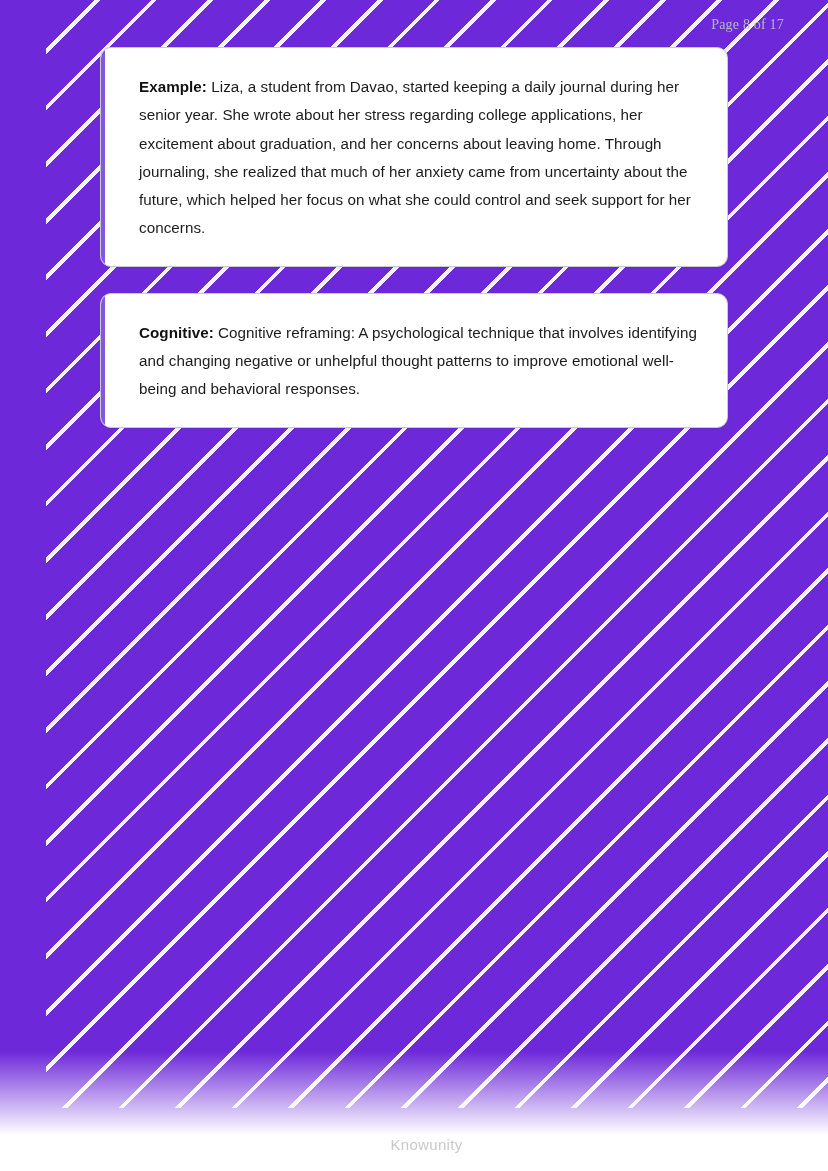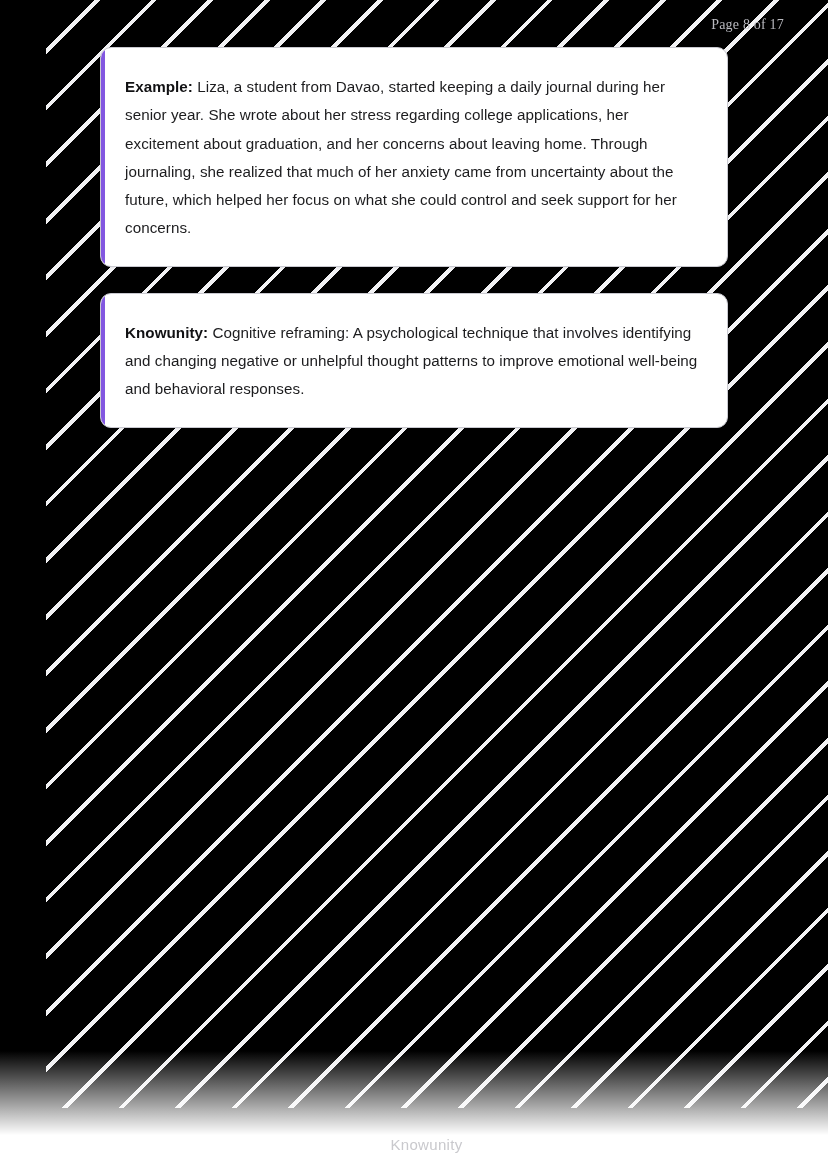--- a/index.html
+++ b/index.html
@@ -12,21 +12,21 @@
     background: #ffffff;
     font-family: "Liberation Sans", sans-serif;
     position: relative;
     overflow: hidden;
   }
 
   
   .page {
     position: absolute;
     inset: 0;
-    background: #000000;
+    background: #6d28d9;
   }
   .page-stripes {
     position: absolute;
     left: 46px;
     right: 0;
     top: 0;
     height: 1108px;
     background-image: repeating-linear-gradient(
       -45deg,
       rgba(0,0,0,0) 0px,
@@ -89,20 +89,21 @@
     background: #8257e0;
     border-top-left-radius: 11px;
     border-bottom-left-radius: 11px;
   }
   .callout-text {
     position: relative;
     font-size: 15.2px;
     line-height: 28.3px;
     color: #1c1c1e;
     letter-spacing: 0.05px;
+    margin-left: 14px;
   }
   .callout-label {
     font-weight: bold;
     color: #111113;
   }
 
   
   .page-footer {
     position: absolute;
     left: 0;
@@ -130,21 +131,21 @@
     <div class="callout">
       <div class="callout-accent"></div>
       <div class="callout-text">
         <span class="callout-label">Example:</span><span> Liza, a student from Davao, started keeping a daily journal during her senior year. She wrote about her stress regarding college applications, her excitement about graduation, and her concerns about leaving home. Through journaling, she realized that much of her anxiety came from uncertainty about the future, which helped her focus on what she could control and seek support for her concerns.</span>
       </div>
     </div>
 
     <div class="callout">
       <div class="callout-accent"></div>
       <div class="callout-text">
-        <span class="callout-label">Knowunity:</span><span> Cognitive reframing: A psychological technique that involves identifying and changing negative or unhelpful thought patterns to improve emotional well-being and behavioral responses.</span>
+        <span class="callout-label">Cognitive:</span><span> Cognitive reframing: A psychological technique that involves identifying and changing negative or unhelpful thought patterns to improve emotional well-being and behavioral responses.</span>
       </div>
     </div>
 
   </div>
 
   <div class="page-footer">Knowunity</div>
 
 </div>
 
 </body></html>

